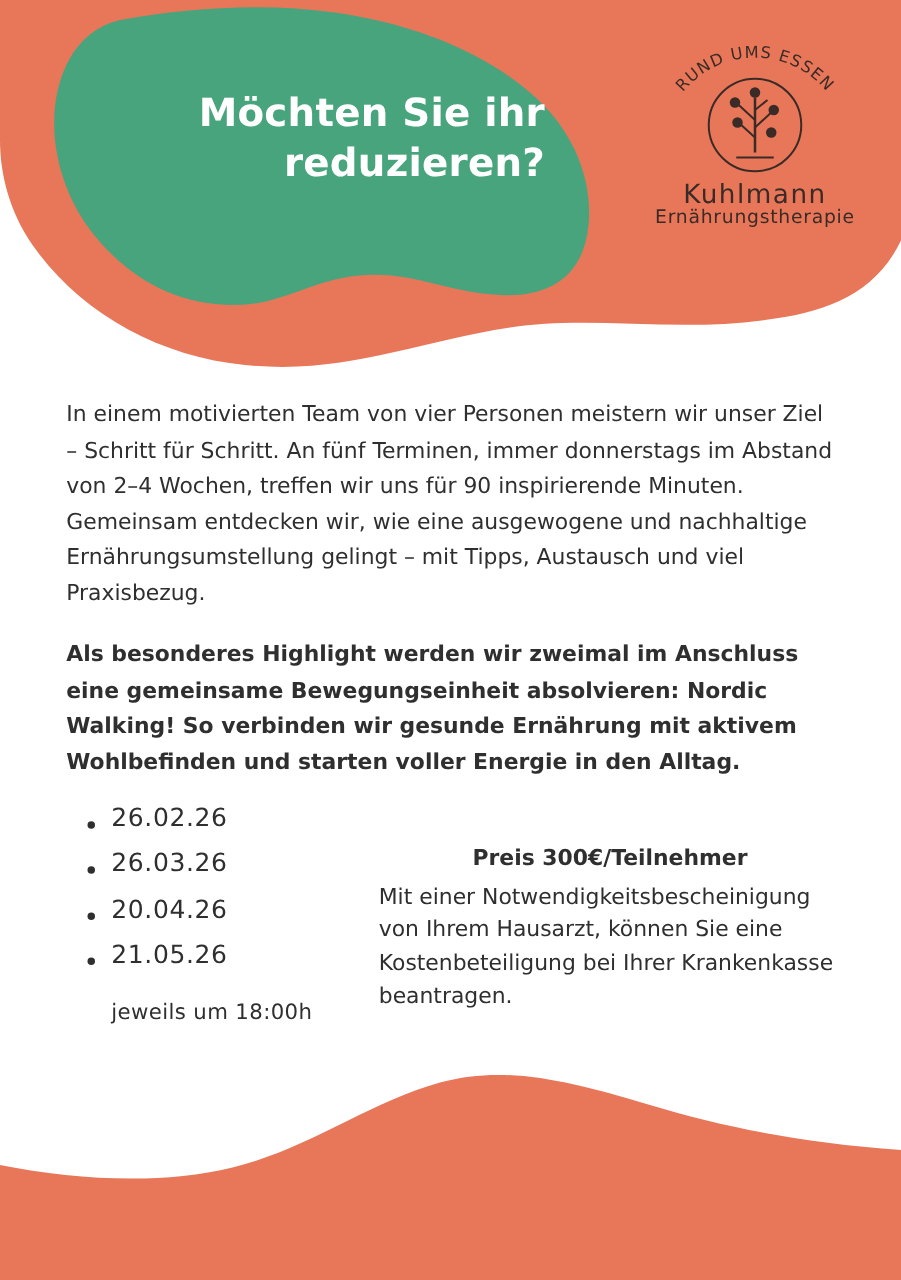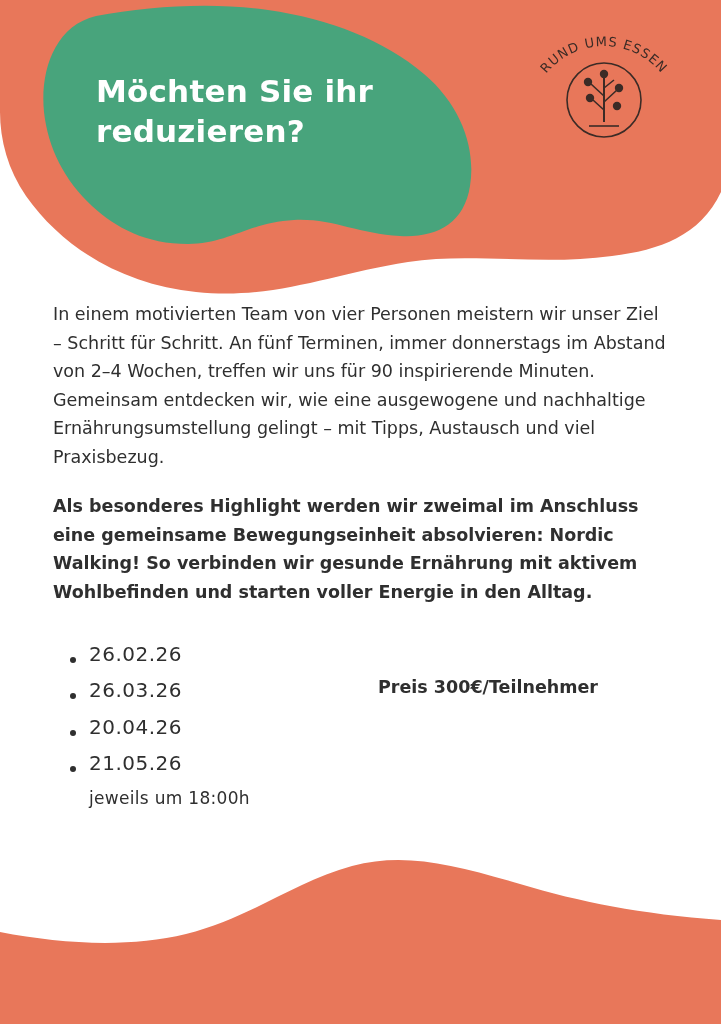--- a/index.html
+++ b/index.html
@@ -32,21 +32,21 @@
     height: 1024px;
     pointer-events: none;
   }
 
   
   .headline {
     position: absolute;
     left: 96px;
     top: 72px;
     width: 340px;
-    text-align: left;
+    text-align: right;
     color: #ffffff;
     font-family: "DejaVu Sans", sans-serif;
     font-weight: bold;
     font-size: 31px;
     line-height: 1.28;
     letter-spacing: 0.2px;
     z-index: 5;
   }
   .headline .l1 { display: block; }
   .headline .l2 { display: block; }
@@ -87,21 +87,21 @@
     display: block;
     font-size: 15px;
     letter-spacing: 0.6px;
     font-family: "DejaVu Sans", sans-serif;
   }
 
   
   .body-text {
     position: absolute;
     left: 53px;
-    top: 300px;
+    top: 318px;
     width: 614px;
     color: #2f2f2f;
     font-size: 17.5px;
     line-height: 1.63;
     z-index: 4;
   }
   .body-text p { margin: 0 0 21px 0; }
   .body-text p:last-child { margin-bottom: 0; font-weight: bold; }
 
   
@@ -134,21 +134,21 @@
     content: "";
     position: absolute;
     left: -19px;
     top: 21px;
     width: 6px;
     height: 6px;
     border-radius: 50%;
     background: #2f2f2f;
   }
   .dates-note {
-    margin: 6px 0 0 36px;
+    margin: 18px 0 0 36px;
     font-size: 17px;
     color: #2f2f2f;
     letter-spacing: 0.3px;
   }
 
   .price-col {
     flex: 1 1 auto;
     padding-top: 38px;
     color: #2f2f2f;
     font-size: 17.5px;
@@ -214,35 +214,40 @@
         <path d="M95,96 L95,52" stroke-width="2"></path>
         <path d="M95,70 L82,58 M95,76 L108,64 M95,84 L84,74 M95,62 L105,54" stroke-width="1.6"></path>
         <circle cx="79" cy="56" r="4.2" fill="#3b2b26" stroke="none"></circle>
         <circle cx="110" cy="62" r="4.2" fill="#3b2b26" stroke="none"></circle>
         <circle cx="95" cy="48" r="4.2" fill="#3b2b26" stroke="none"></circle>
         <circle cx="81" cy="72" r="4.2" fill="#3b2b26" stroke="none"></circle>
         <circle cx="108" cy="80" r="4.2" fill="#3b2b26" stroke="none"></circle>
         <path d="M80,100 L110,100" stroke-width="1.6"></path>
       </g>
     </svg>
+    <div class="logo-name">
+      <span class="ln1">Kuhlmann</span>
+      <span class="ln2">Ernährungstherapie</span>
+    </div>
   </div>
 
   <div class="body-text">
     <p>In einem motivierten Team von vier Personen meistern wir unser Ziel – Schritt für Schritt. An fünf Terminen, immer donnerstags im Abstand von 2–4 Wochen, treffen wir uns für 90 inspirierende Minuten. Gemeinsam entdecken wir, wie eine ausgewogene und nachhaltige Ernährungsumstellung gelingt – mit Tipps, Austausch und viel Praxisbezug.</p>
     <p>Als besonderes Highlight werden wir zweimal im Anschluss eine gemeinsame Bewegungseinheit absolvieren: Nordic Walking! So verbinden wir gesunde Ernährung mit aktivem Wohlbefinden und starten voller Energie in den Alltag.</p>
   </div>
 
   <div class="lower">
     <div class="dates-col">
       <ul class="dates">
         <li>26.02.26</li>
         <li>26.03.26</li>
         <li>20.04.26</li>
         <li>21.05.26</li>
       </ul>
       <div class="dates-note">jeweils um 18:00h</div>
     </div>
     <div class="price-col">
       <span class="price-title">Preis 300€/Teilnehmer</span>
+      <span class="price-body">Mit einer Notwendigkeitsbescheinigung von Ihrem Hausarzt, können Sie eine Kostenbeteiligung bei Ihrer Krankenkasse  beantragen.</span>
     </div>
   </div>
 
 </div>
 
 </body></html>

